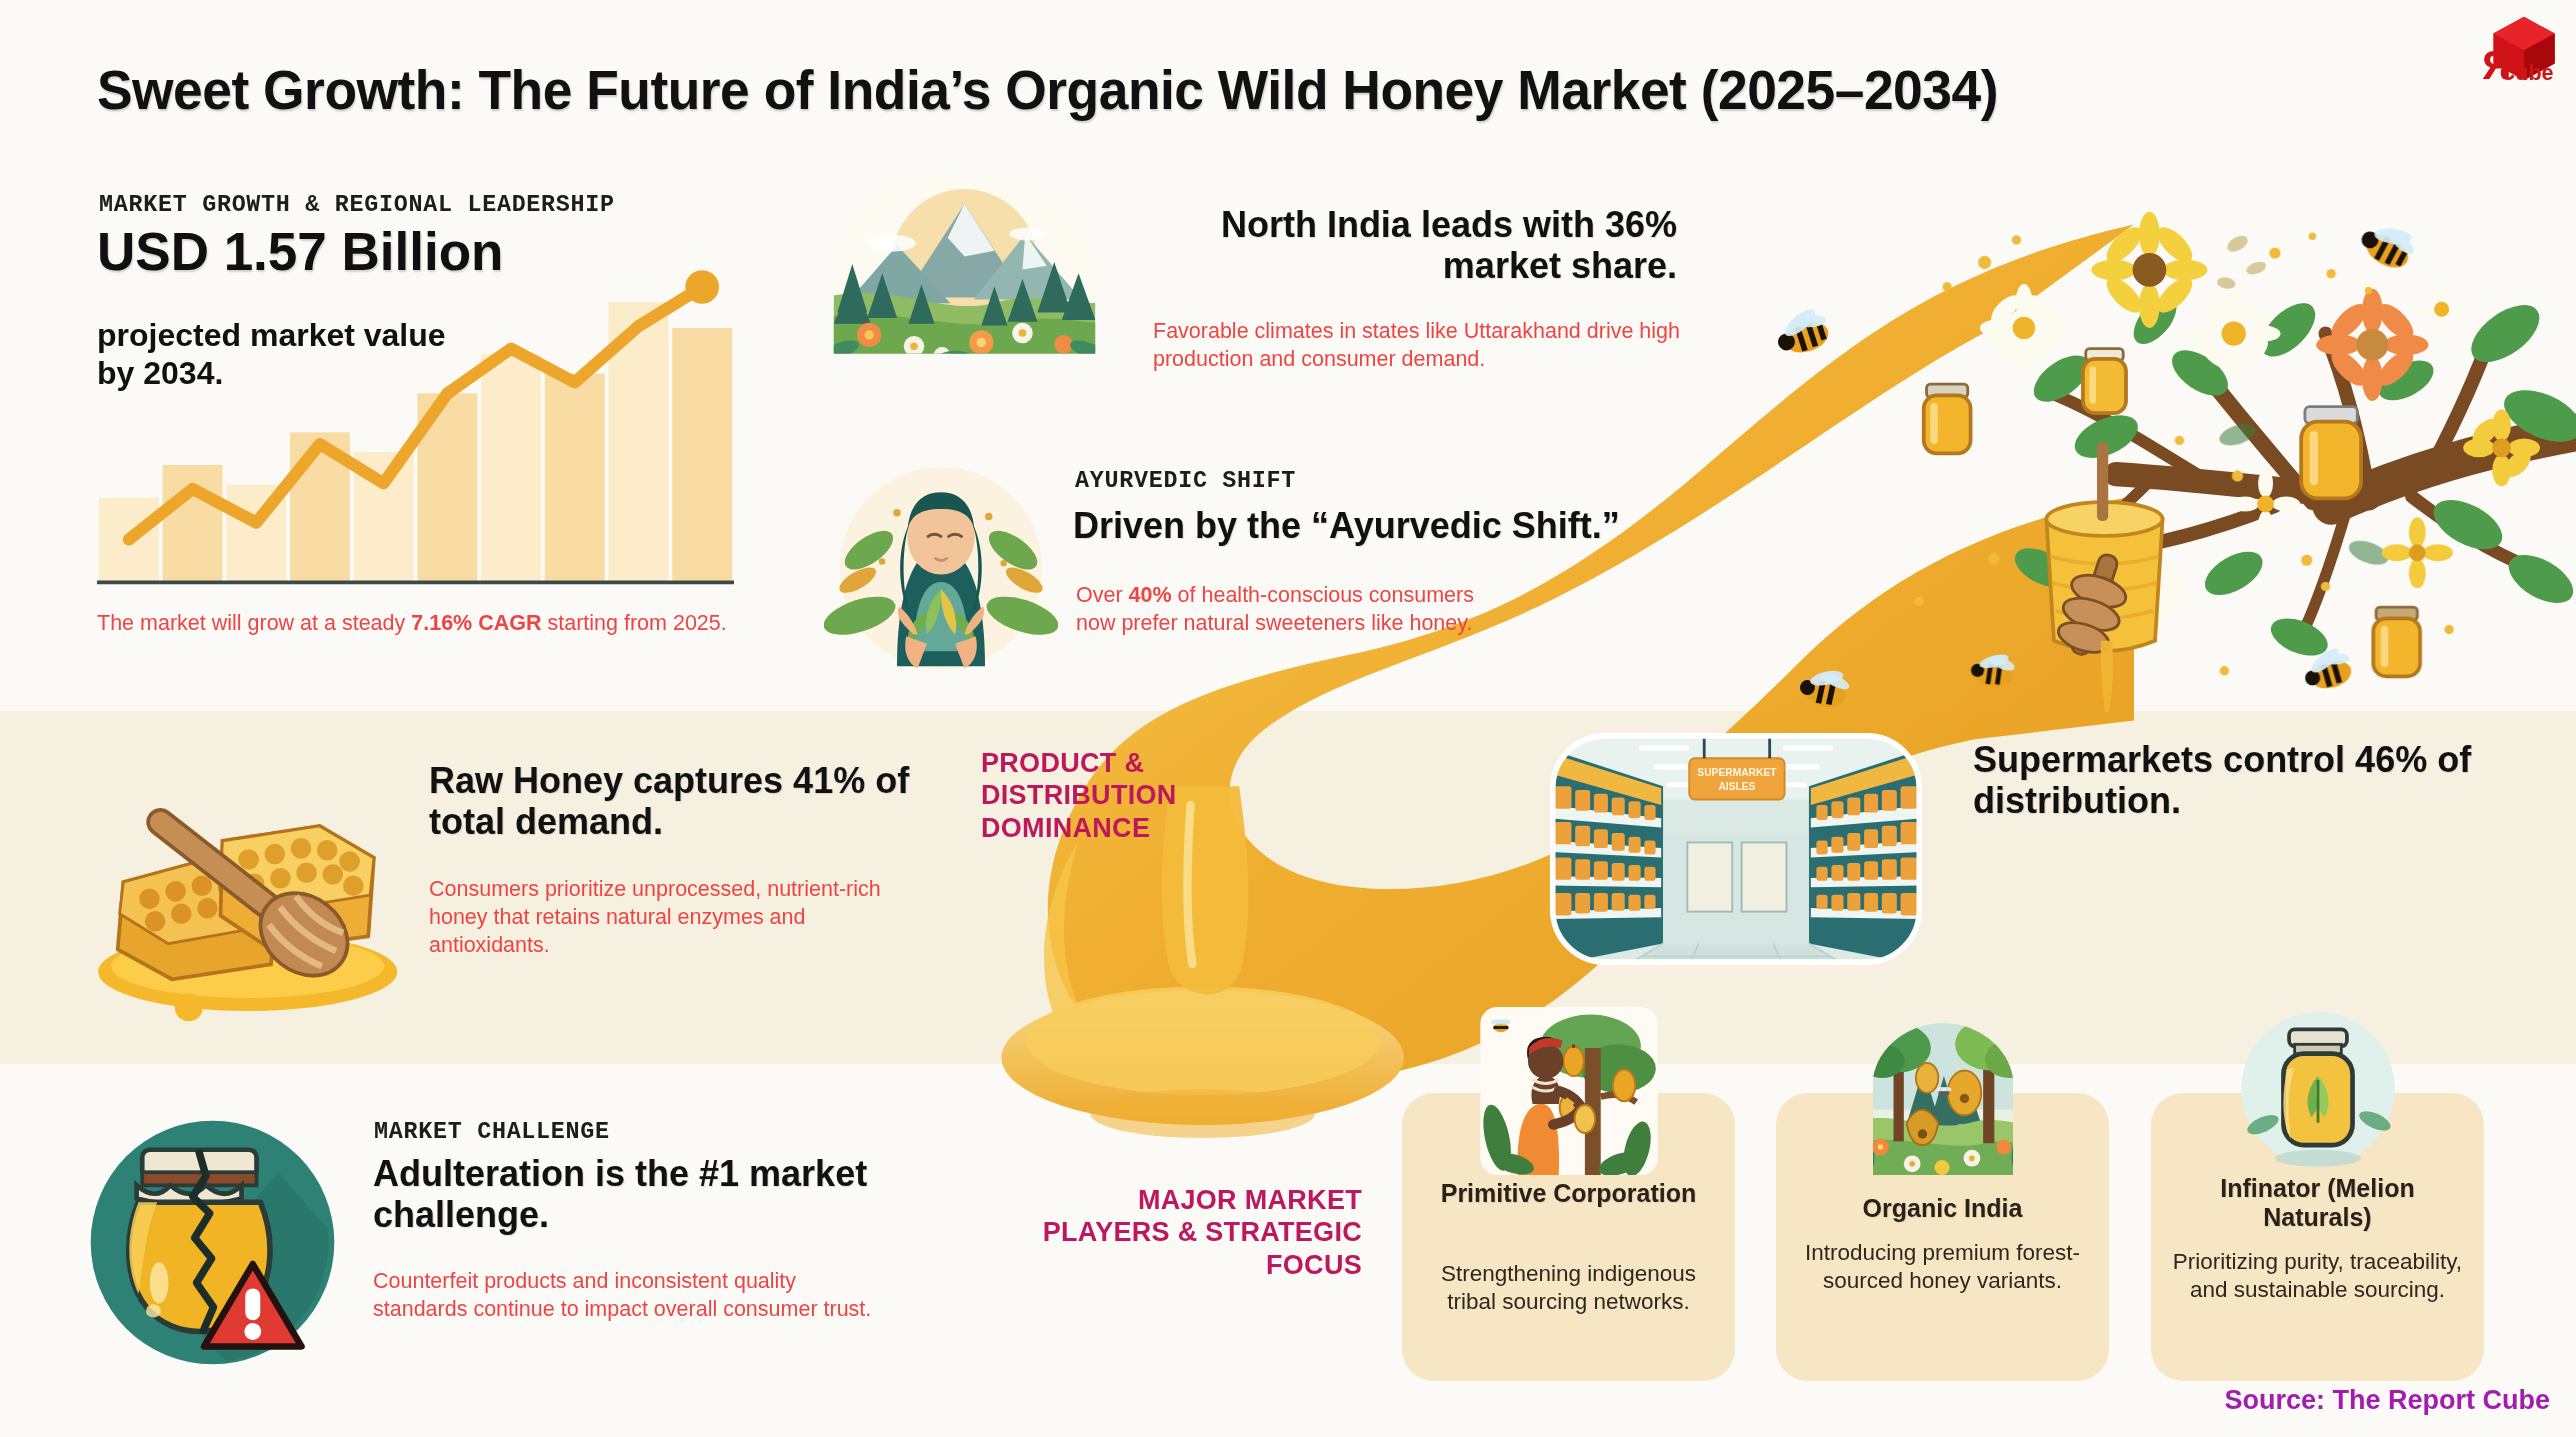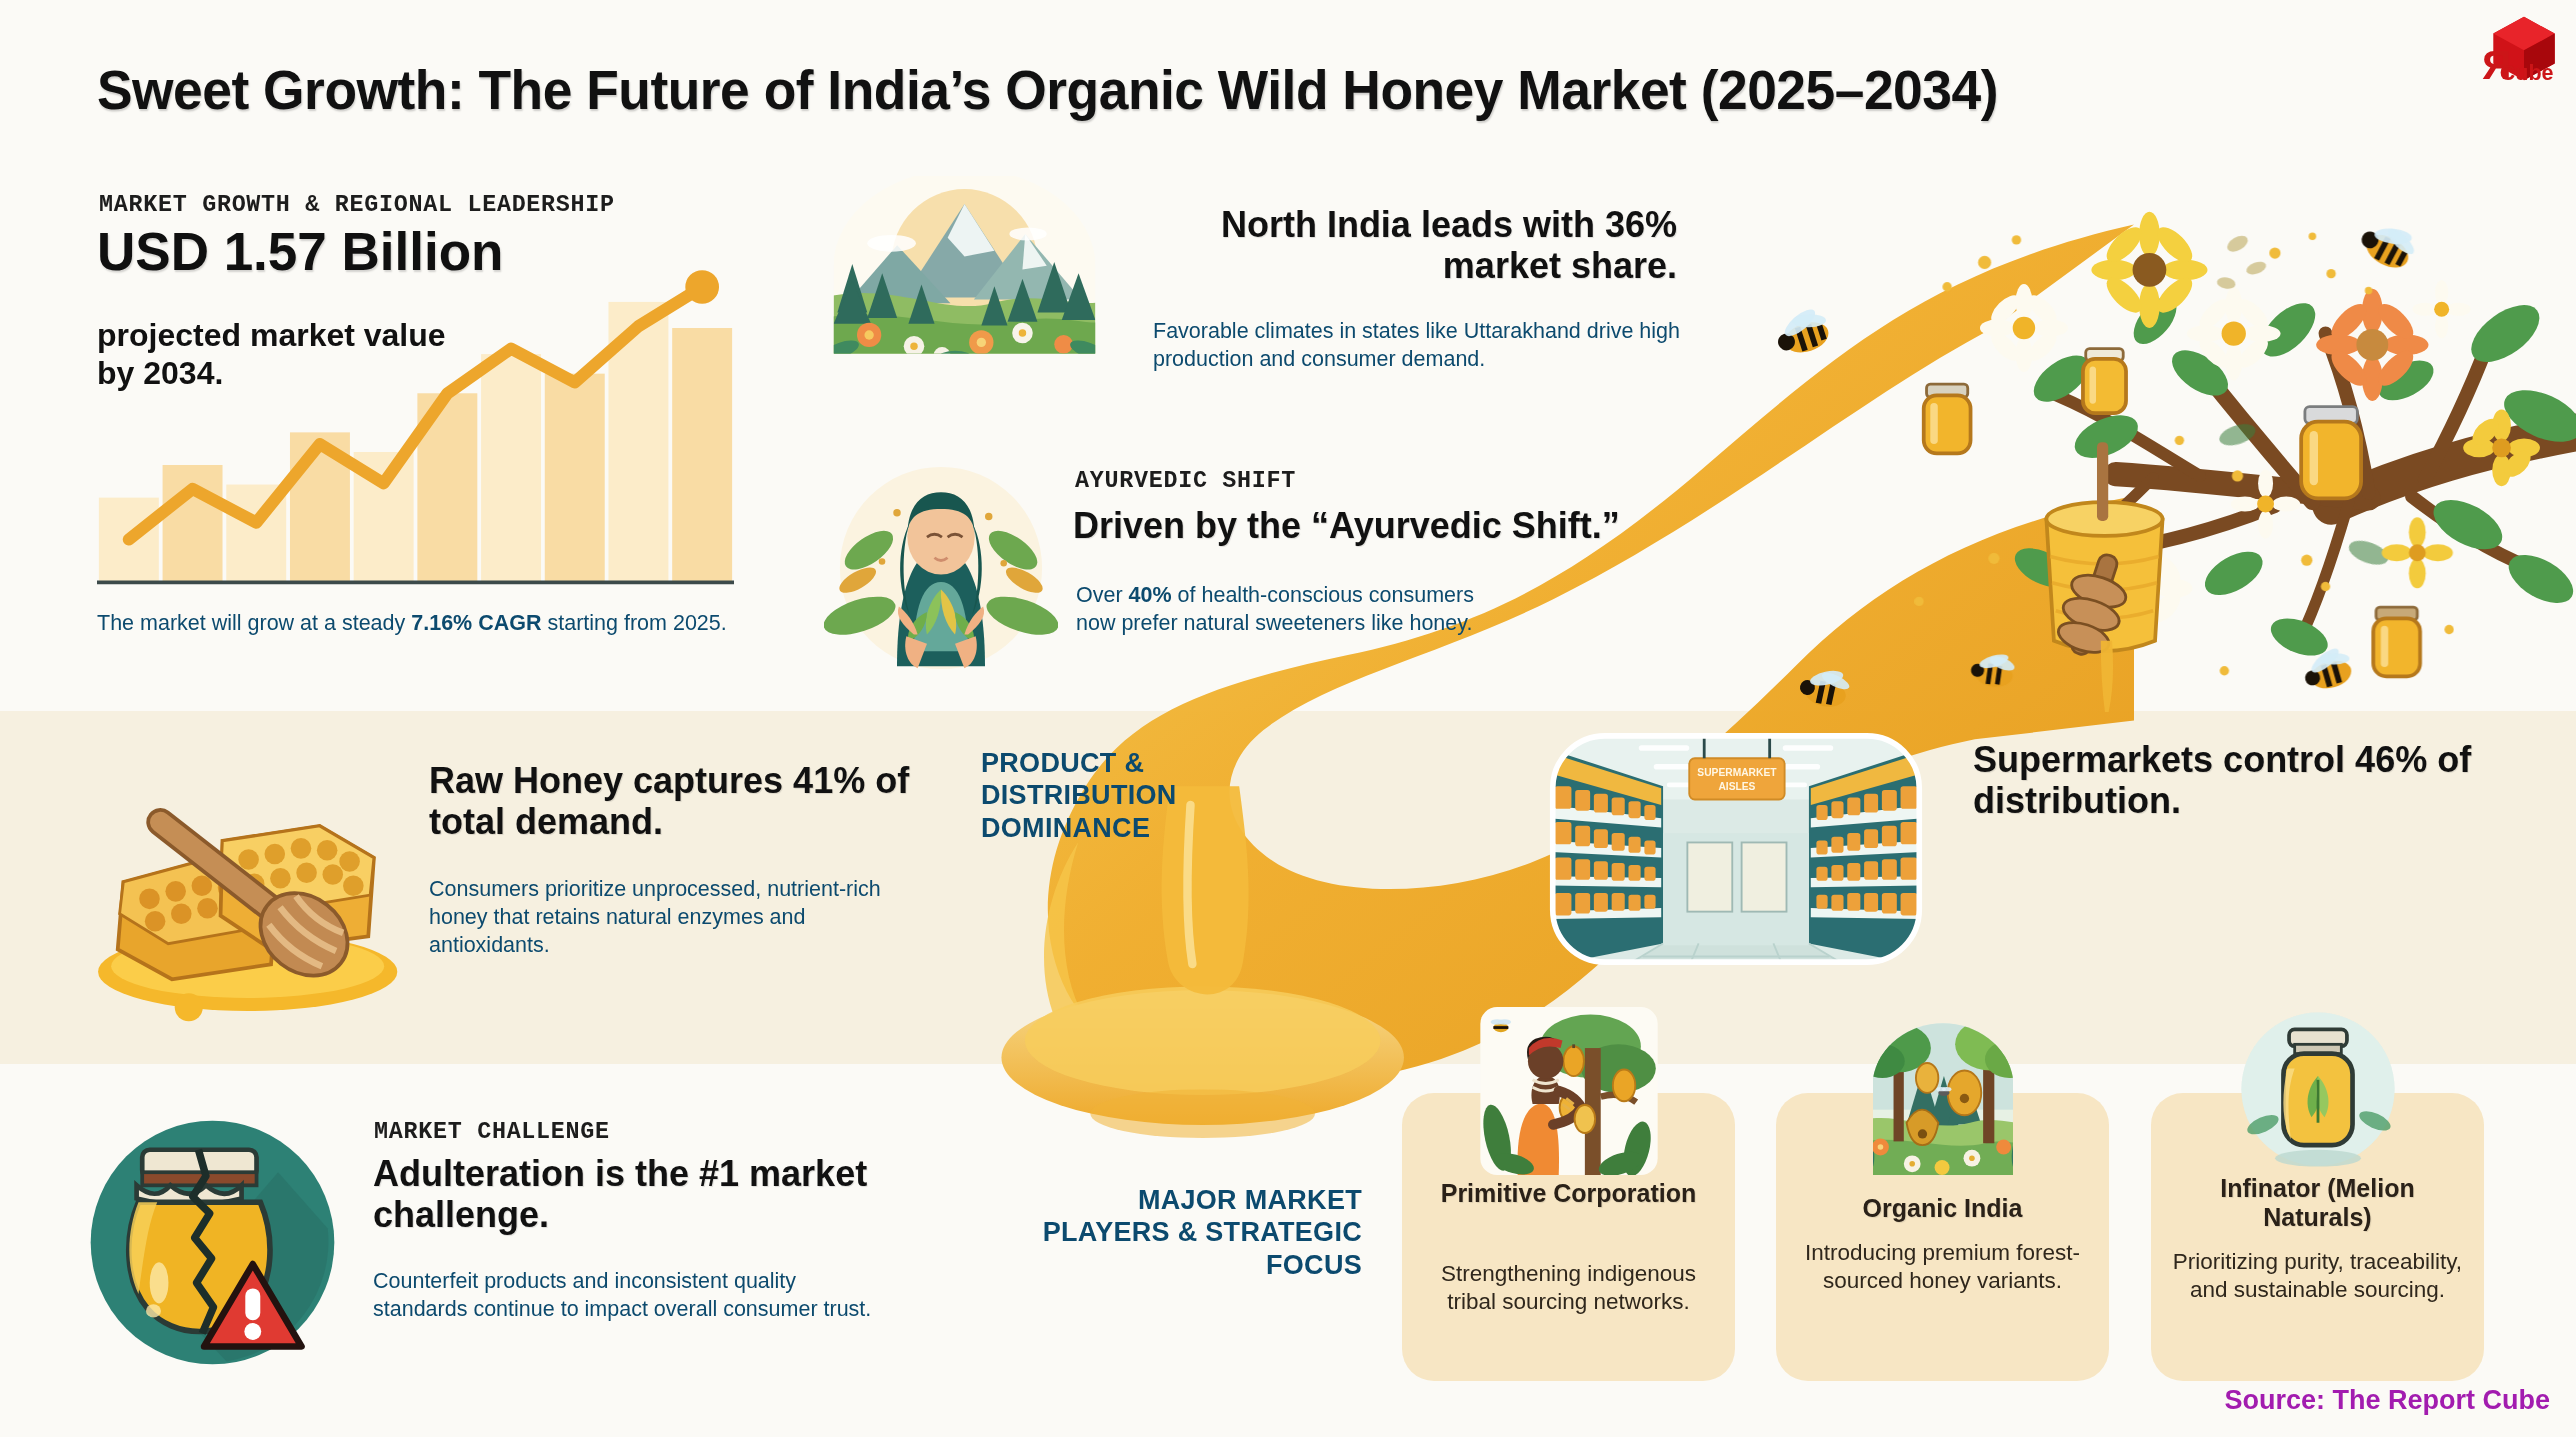--- a/index.html
+++ b/index.html
@@ -48,26 +48,26 @@
     font-size: 23.4px; font-weight: 700; letter-spacing: 0.7px;
     color: #1d1d1d; text-transform: uppercase;
     font-family: Liberation Mono, monospace;
   }
   .headline {
     font-size: 34px; font-weight: 700; color: #111111; line-height: 1.14;
     font-family: "Liberation Sans Narrow","Liberation Sans",sans-serif;
     text-shadow: 0.9px 0.9px 0.9px rgba(0,0,0,0.12);
   }
   .body {
-    font-size: 21.5px; font-weight: 400; color: #0c4a6e; line-height: 1.3;
+    font-size: 21.5px; font-weight: 400; color: #ef4444; line-height: 1.3;
     font-family: "Liberation Sans Narrow","Liberation Sans",sans-serif;
   }
   .body b { font-weight: 700; }
   .sectlabel {
-    font-size: 27px; font-weight: 700; color: #0c4a6e; line-height: 1.2;
+    font-size: 27px; font-weight: 700; color: #be185d; line-height: 1.2;
     letter-spacing: 0.3px; text-transform: uppercase;
     font-family: "Liberation Sans","Liberation Sans Narrow",sans-serif;
   }
 
   
   .mg-eyebrow { position:absolute; left: 99px; top: 192px; }
   .mg-big {
     position:absolute; left: 97px; top: 225px;
     font-size: 53px; font-weight: 700; color:#101010; line-height:1.02;
     font-family: "Liberation Sans Narrow","Liberation Sans",sans-serif;

